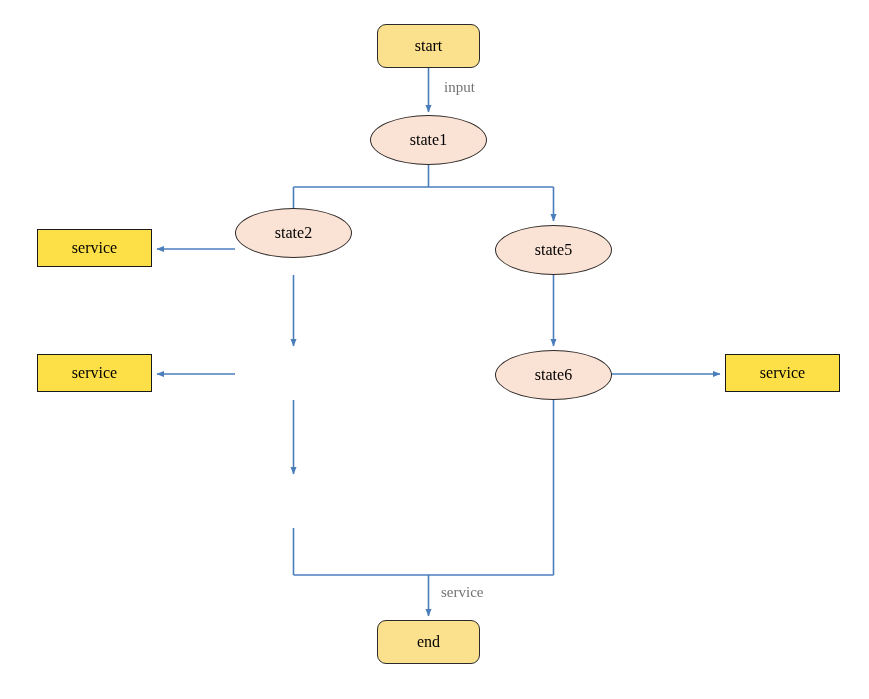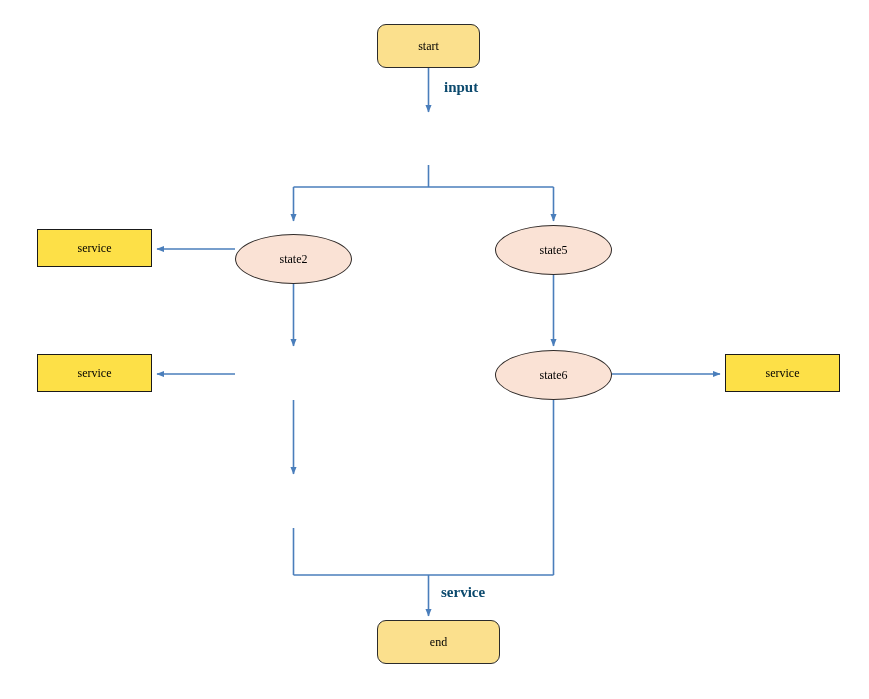--- a/index.html
+++ b/index.html
@@ -26,21 +26,21 @@
     height: 699px;
     pointer-events: none;
   }
   .node {
     position: absolute;
     display: flex;
     align-items: center;
     justify-content: center;
     box-sizing: border-box;
     font-family: "Liberation Serif", "DejaVu Serif", serif;
-    font-size: 12px;
+    font-size: 16px;
     color: #000000;
     line-height: 1;
     white-space: nowrap;
   }
   .node-terminal {
     background: #FBE08D;
     border: 1px solid #2b2b2b;
     border-radius: 9px;
   }
   .node-state {
@@ -50,22 +50,22 @@
   }
   .node-service {
     background: #fde047;
     border: 1px solid #1a1a1a;
     border-radius: 0;
   }
   .edge-label {
     position: absolute;
     font-family: "Liberation Serif", "DejaVu Serif", serif;
     font-size: 15px;
-    font-weight: bold;
-    color: #0c4a6e;
+    font-weight: normal;
+    color: #737373;
     white-space: nowrap;
     line-height: 1;
   }
 </style>
 </head>
 <body>
 
 <div id="diagram-canvas">
 
   <svg id="edge-layer" viewBox="0 0 869 699" width="869" height="699" xmlns="http://www.w3.org/2000/svg">
@@ -103,22 +103,25 @@
       <path d="M293.5,575 L553.5,575"></path>
 
       <path d="M428.5,575 L428.5,616" marker-end="url(#arrowhead)"></path>
     </g>
   </svg>
 
   <div class="node node-terminal" style="left:377px; top:24px; width:103px; height:44px;">
     <span>start</span>
   </div>
 
+  <div class="node node-state" style="left:370px; top:115px; width:117px; height:50px;">
+    <span>state1</span>
+  </div>
 
-  <div class="node node-state" style="left:235px; top:234px; width:117px; height:50px;align-items:center;">
+  <div class="node node-state" style="left:235px; top:208px; width:117px; height:50px;align-items:center;">
     <span>state2</span>
   </div>
 
 
 
   <div class="node node-state" style="left:495px; top:225px; width:117px; height:50px;">
     <span>state5</span>
   </div>
 
   <div class="node node-state" style="left:495px; top:350px; width:117px; height:50px;">
@@ -130,21 +133,21 @@
   </div>
 
   <div class="node node-service" style="left:37px; top:354px; width:115px; height:38px;">
     <span>service</span>
   </div>
 
   <div class="node node-service" style="left:725px; top:354px; width:115px; height:38px;">
     <span>service</span>
   </div>
 
-  <div class="node node-terminal" style="left:377px; top:620px; width:123px; height:44px;align-items:center;">
+  <div class="node node-terminal" style="left:377px; top:620px; width:103px; height:44px;align-items:center;">
     <span>end</span>
   </div>
 
   <div class="edge-label" style="left:444px; top:80px;">input</div>
 
   <div class="edge-label" style="left:441px; top:585px;">service</div>
 
 </div>
 
 </body></html>

